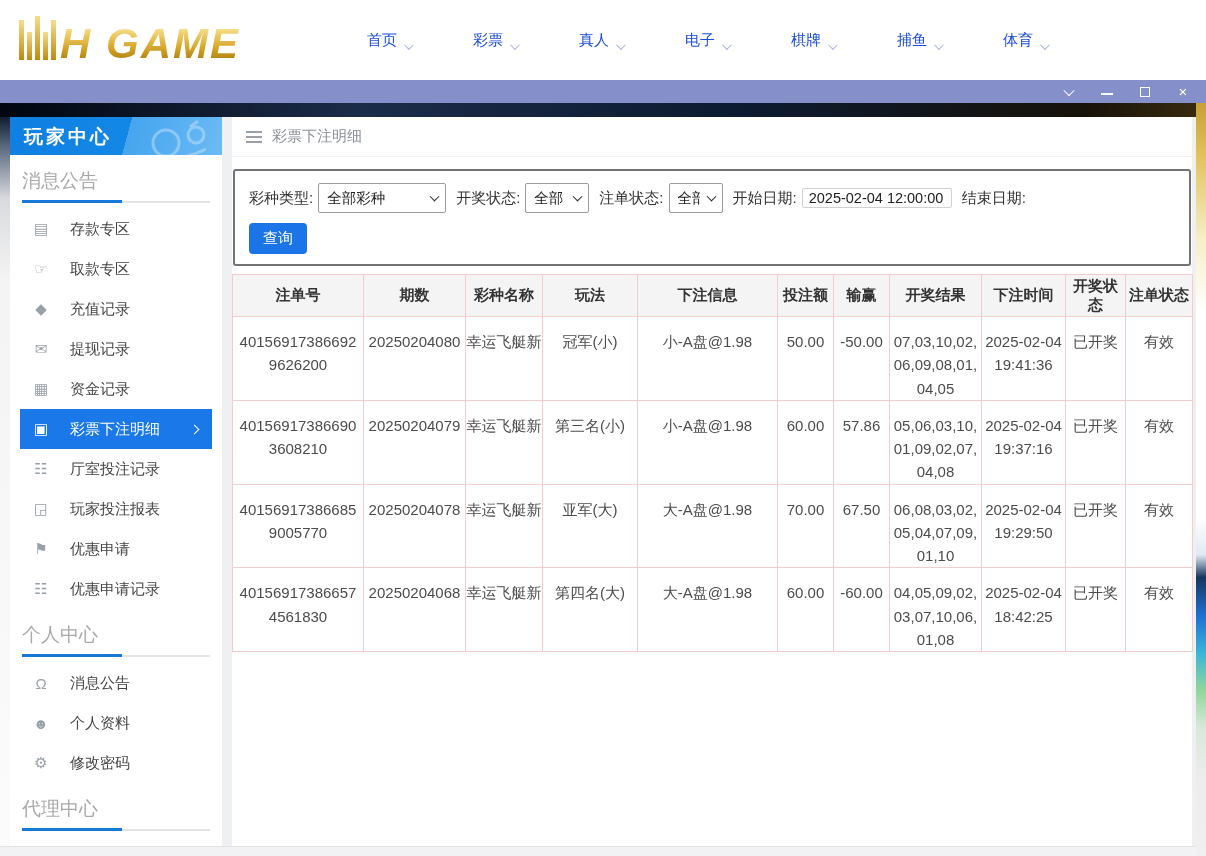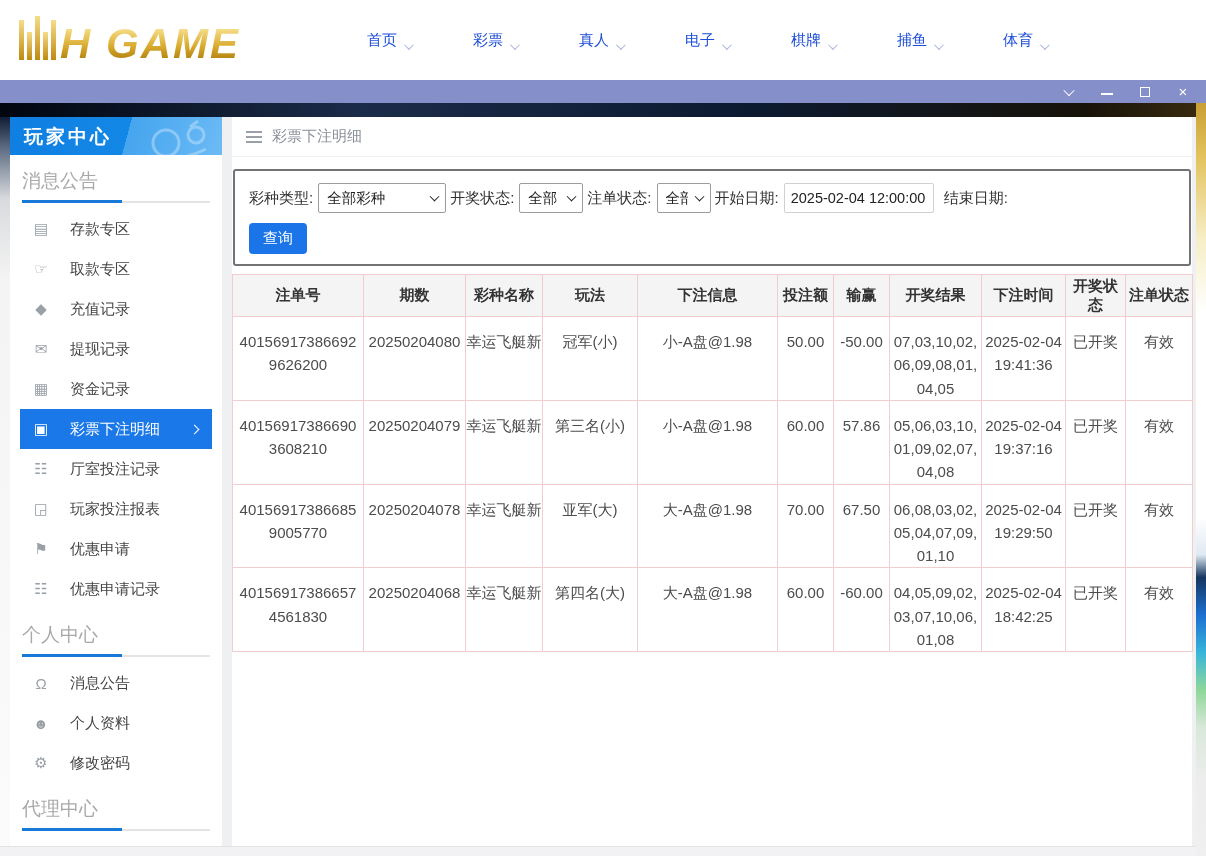--- a/index.html
+++ b/index.html
@@ -58,27 +58,27 @@
   
   .main { width:960px; background:#ffffff; flex:none; }
   .breadcrumb { height:40px; display:flex; align-items:center; gap:10px; padding-left:14px; font-size:15px; color:#8a8f99; border-bottom:1px solid #f2f2f2; }
   .hamb { display:inline-flex; flex-direction:column; gap:3px; }
   .hamb i { width:16px; height:2px; background:#9aa0a8; }
 
   .panel { margin:12px 0 0 1px; width:958px; border:2px solid #737373; border-radius:3px; padding:12px 14px 10px 14px; }
   .filter-row { display:flex; align-items:center; font-size:15px; color:#333; }
   .flabel { margin-right:5px; white-space:nowrap; }
   .flabel + * { margin-right:10px; }
-  .selwrap { position:relative; display:inline-block; margin-right:4px; }
+  .selwrap { position:relative; display:inline-block; margin-right:10px; }
   .selwrap::after { content:""; position:absolute; right:8px; top:50%; width:6px; height:6px;
     border-right:1.8px solid #222; border-bottom:1.8px solid #222; transform:translateY(-70%) rotate(45deg); pointer-events:none; }
   select { appearance:none; -webkit-appearance:none; height:30px; border:1px solid #9c9c9c; border-radius:2px;
     background:#fff; font-size:14.5px; color:#222; padding:0 22px 0 8px; font-family:inherit; }
   .w128 select { width:128px; } .w64 select { width:64px; } .w54 select { width:54px; }
-  .date-input { width:150px; height:30px; border:1px solid #d0d0d0; border-radius:2px; font-size:14.5px; color:#222;
+  .date-input { width:150px; height:20px; border:1px solid #d0d0d0; border-radius:2px; font-size:14.5px; color:#222;
     padding:0 6px; margin-right:10px; font-family:inherit; }
   .btn { margin-top:10px; width:58px; height:31px; background:#1b74e8; color:#fff; border:none; border-radius:4px;
     font-size:15px; cursor:pointer; font-family:Liberation Sans, sans-serif; }
 
   
   table { margin-top:8px; width:960px; border-collapse:collapse; table-layout:fixed; }
   th, td { border:1px solid #f3cdcd; text-align:center; }
   th { height:42px; background:#f4f4f4; font-size:15px; color:#333; font-weight:bold; }
   td { height:76px; vertical-align:top; padding-top:13px; font-size:15px; color:#4c4c4c; line-height:1.55; }
   td.c0, td.c7 { word-break:break-all; padding-left:3px; padding-right:3px; }

